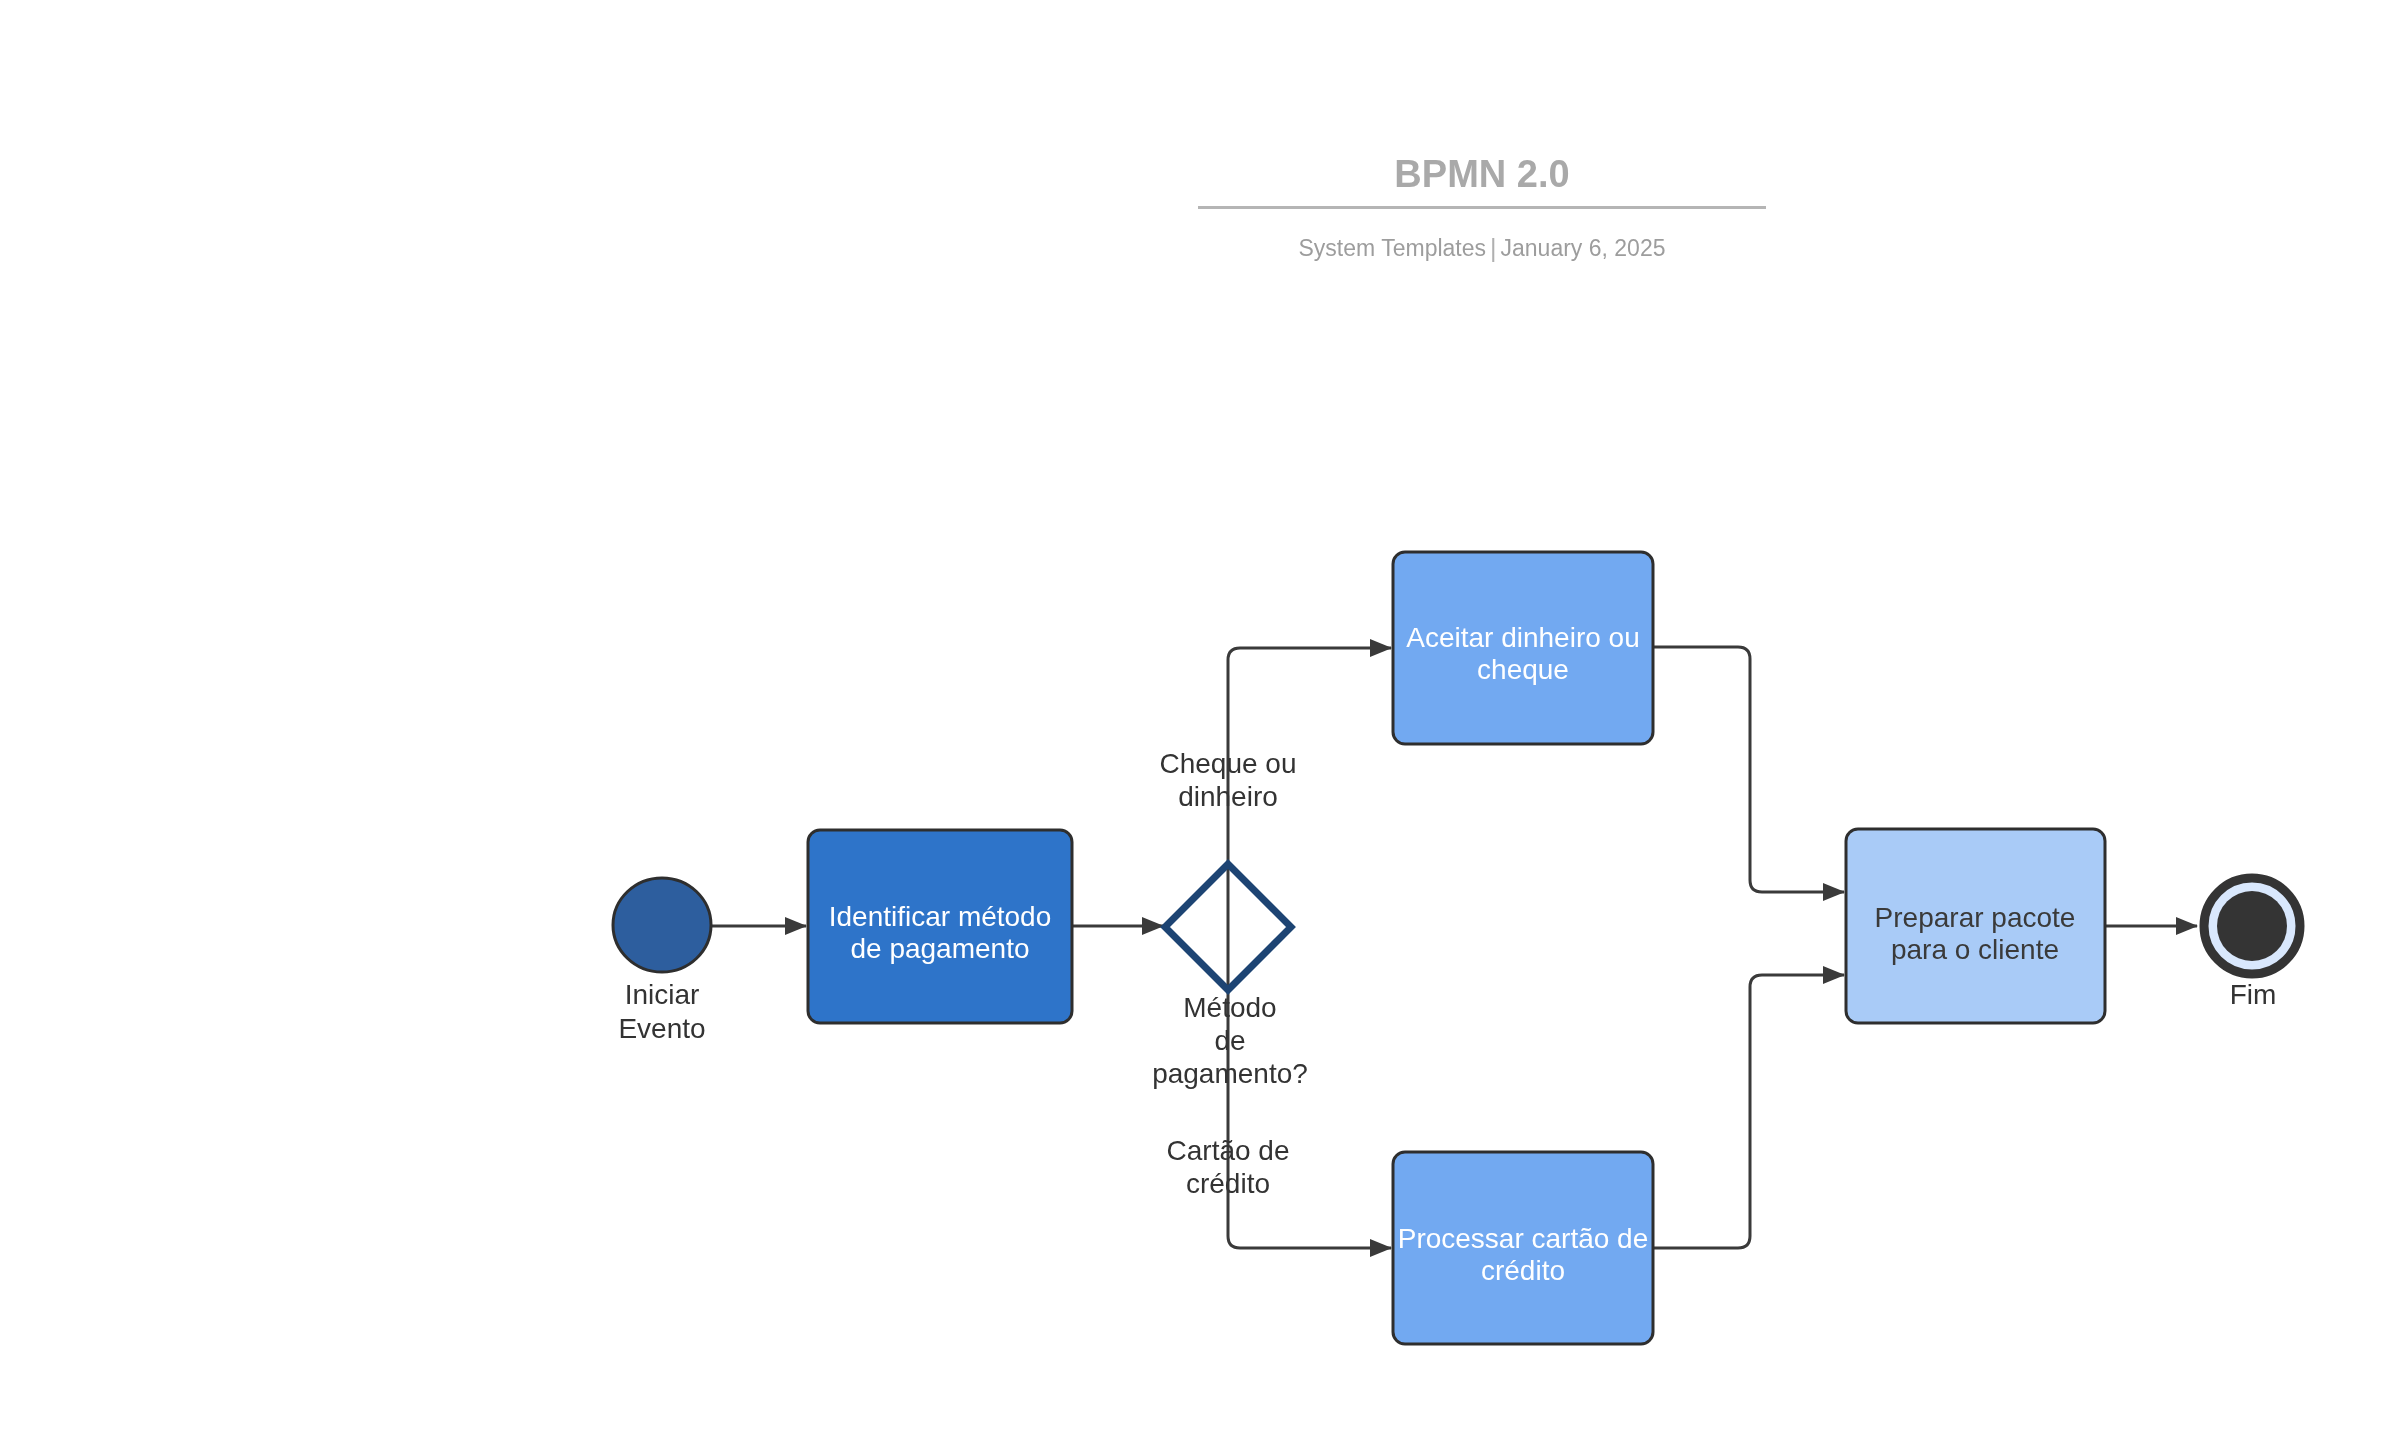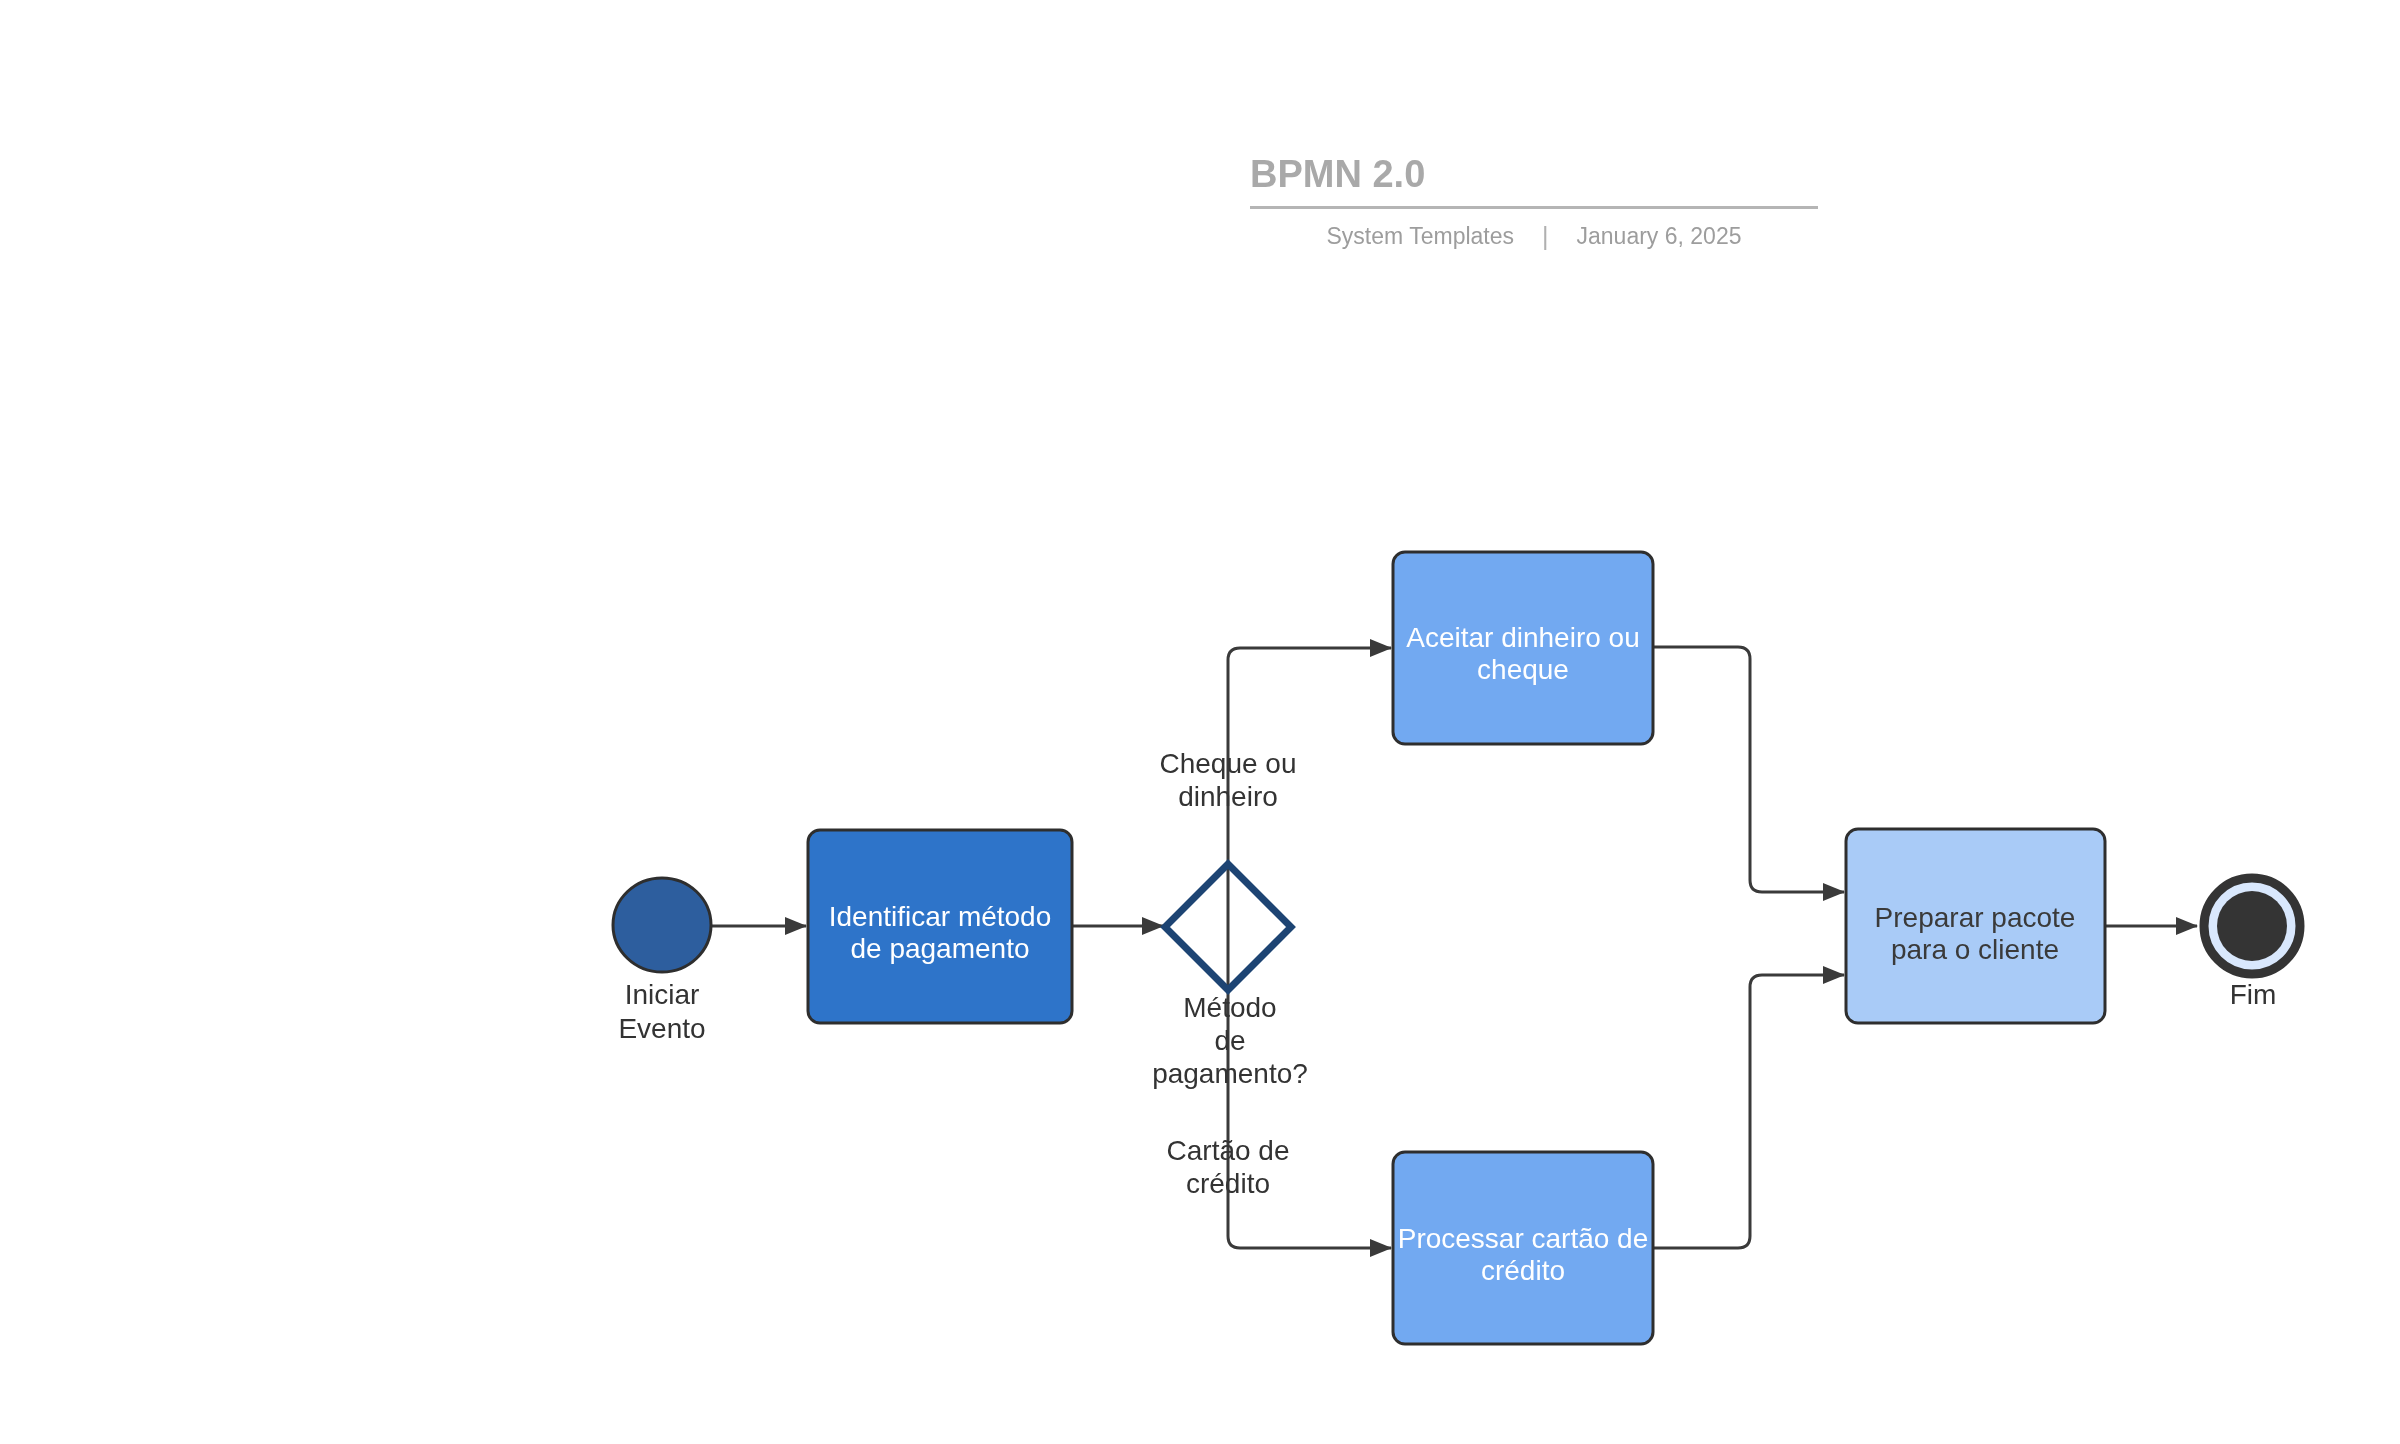--- a/index.html
+++ b/index.html
@@ -5,33 +5,33 @@
   html,body{margin:0;padding:0;background:#ffffff;}
   #stage{
     position:relative;
     width:2400px;height:1444px;
     background:#ffffff;
     font-family:"Liberation Sans", sans-serif;
     overflow:hidden;
   }
   
   #header{
-    position:absolute;left:1250px;top:152px;width:568px;
-    text-align:left;
+    position:absolute;left:1198px;top:152px;width:568px;
+    text-align:center;
   }
   #header .title{
     font-size:38px;font-weight:bold;color:#a9a9a9;
     line-height:1.2;margin:0;
   }
   #header .rule{
     height:3px;background:#b5b5b5;margin-top:8px;
   }
   #header .subtitle{
-    margin-top:13px;font-size:23px;color:#9d9d9d;
-    display:flex;align-items:center;justify-content:center;gap:28px;
+    margin-top:25px;font-size:23px;color:#9d9d9d;
+    display:flex;align-items:center;justify-content:center;gap:4px;
   }
   #header .subtitle .sep{color:#b0b0b0;font-size:25px;}
   
   svg{position:absolute;left:0;top:0;}
   .connector{fill:none;stroke:#3a3a3a;stroke-width:3;}
   .node-rect{stroke:#2e2e2e;stroke-width:3;}
   .gw-fill{fill:#ffffff;}
   .gw-stroke{fill:none;stroke:#1d4473;stroke-width:7;}
   .node-text{font-size:28px;fill:#ffffff;text-anchor:middle;}
   .node-text-dark{font-size:28px;fill:#3a3a3a;text-anchor:middle;}

